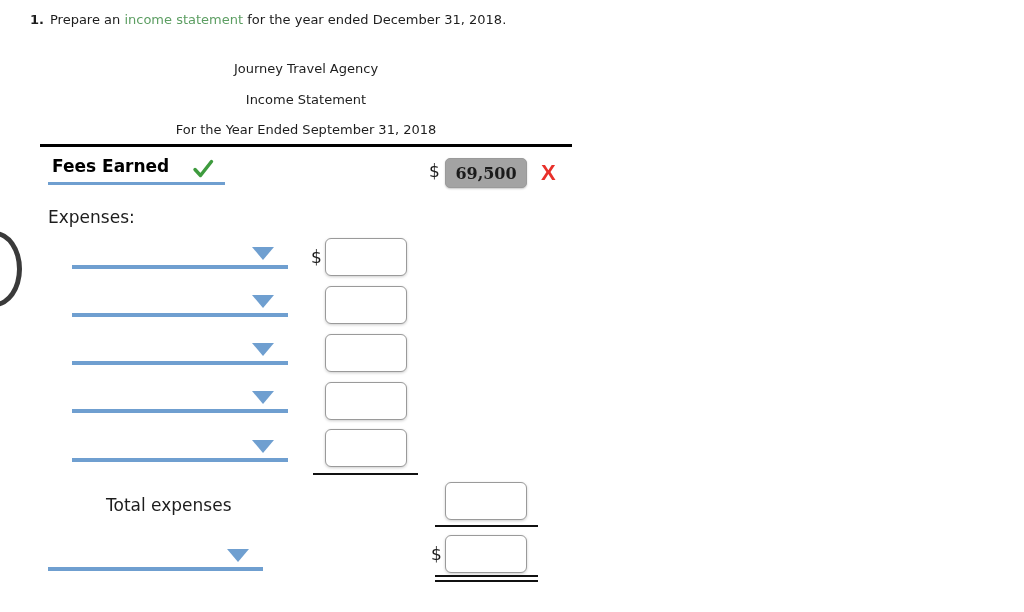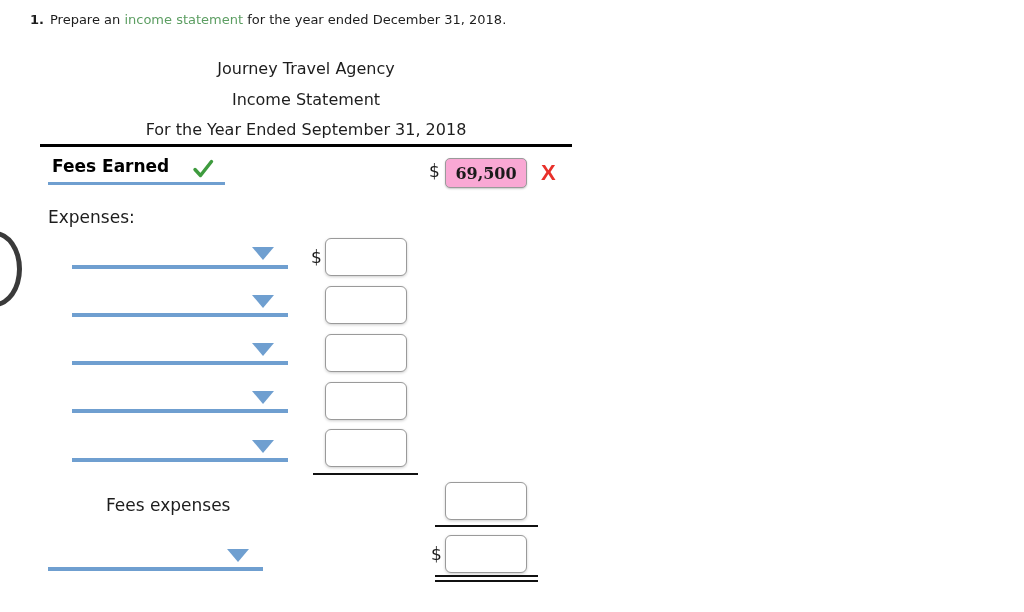--- a/index.html
+++ b/index.html
@@ -34,21 +34,21 @@
   #question-line .link-green {
     color: #5c9e62;
   }
 
   
   .stmt-head {
     position: absolute;
     left: 40px;
     width: 532px;
     text-align: center;
-    font-size: 16px;
+    font-size: 13px;
     line-height: 20px;
     white-space: nowrap;
   }
   #company-name  { top: 59px; }
   #statement-name{ top: 90px; }
   #period-line   { top: 120px; }
 
   
   #heading-rule {
     position: absolute;
@@ -96,21 +96,21 @@
     top: 158px;
     width: 82px;
     height: 30px;
   }
   #fees-earned-value {
     width: 100%;
     height: 100%;
     box-sizing: border-box;
     border: 1px solid #9a9a9a;
     border-radius: 5px;
-    background: #f9a8d4;
+    background: #a3a3a3;
     box-shadow: 0 1px 2px rgba(0,0,0,0.22);
     font-family: "DejaVu Serif", "Liberation Serif", serif;
     font-size: 16px;
     font-weight: bold;
     text-align: center;
     color: #1a1a1a;
     padding: 0;
   }
   #fees-earned-cross {
     position: absolute;
@@ -309,21 +309,21 @@
 </div>
 
 <div class="dollar-sign" id="expense-dollar">$</div>
 <input class="amount-box col-a" id="amount-box-1" type="text" value="" style="">
 <input class="amount-box col-a" id="amount-box-2" type="text" value="" style="">
 <input class="amount-box col-a" id="amount-box-3" type="text" value="" style="">
 <input class="amount-box col-a" id="amount-box-4" type="text" value="" style="">
 <input class="amount-box col-a" id="amount-box-5" type="text" value="" style="">
 <div id="expense-subtotal-rule"></div>
 
-<div id="total-expenses-label">Fees expenses</div>
+<div id="total-expenses-label">Total expenses</div>
 <input class="amount-box col-b" id="total-expenses-box" type="text" value="" style="">
 <div id="total-expenses-rule"></div>
 
 <div id="select-row-net">
   <span class="caret"></span>
   <span class="select-underline"></span>
 </div>
 <div class="dollar-sign" id="net-income-dollar">$</div>
 <input class="amount-box col-b" id="net-income-box" type="text" value="" style="">
 <div id="net-income-rule-top"></div>

